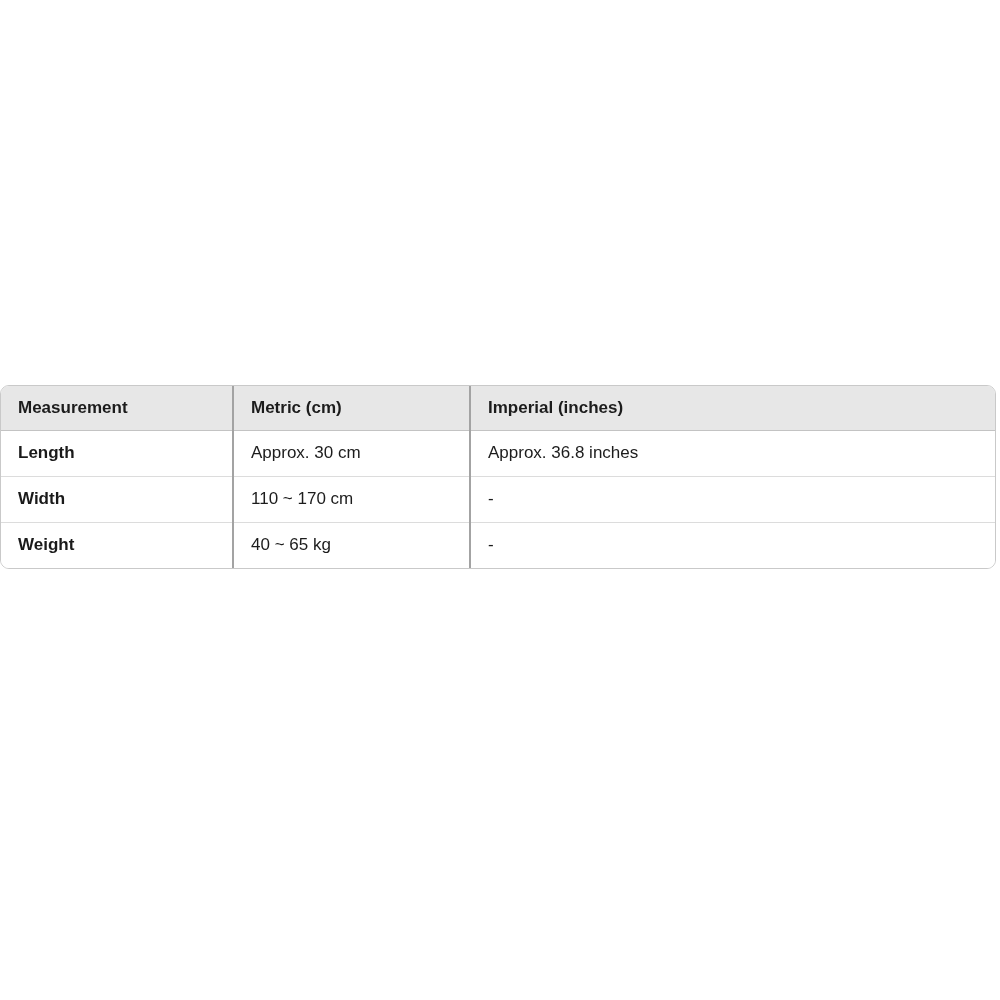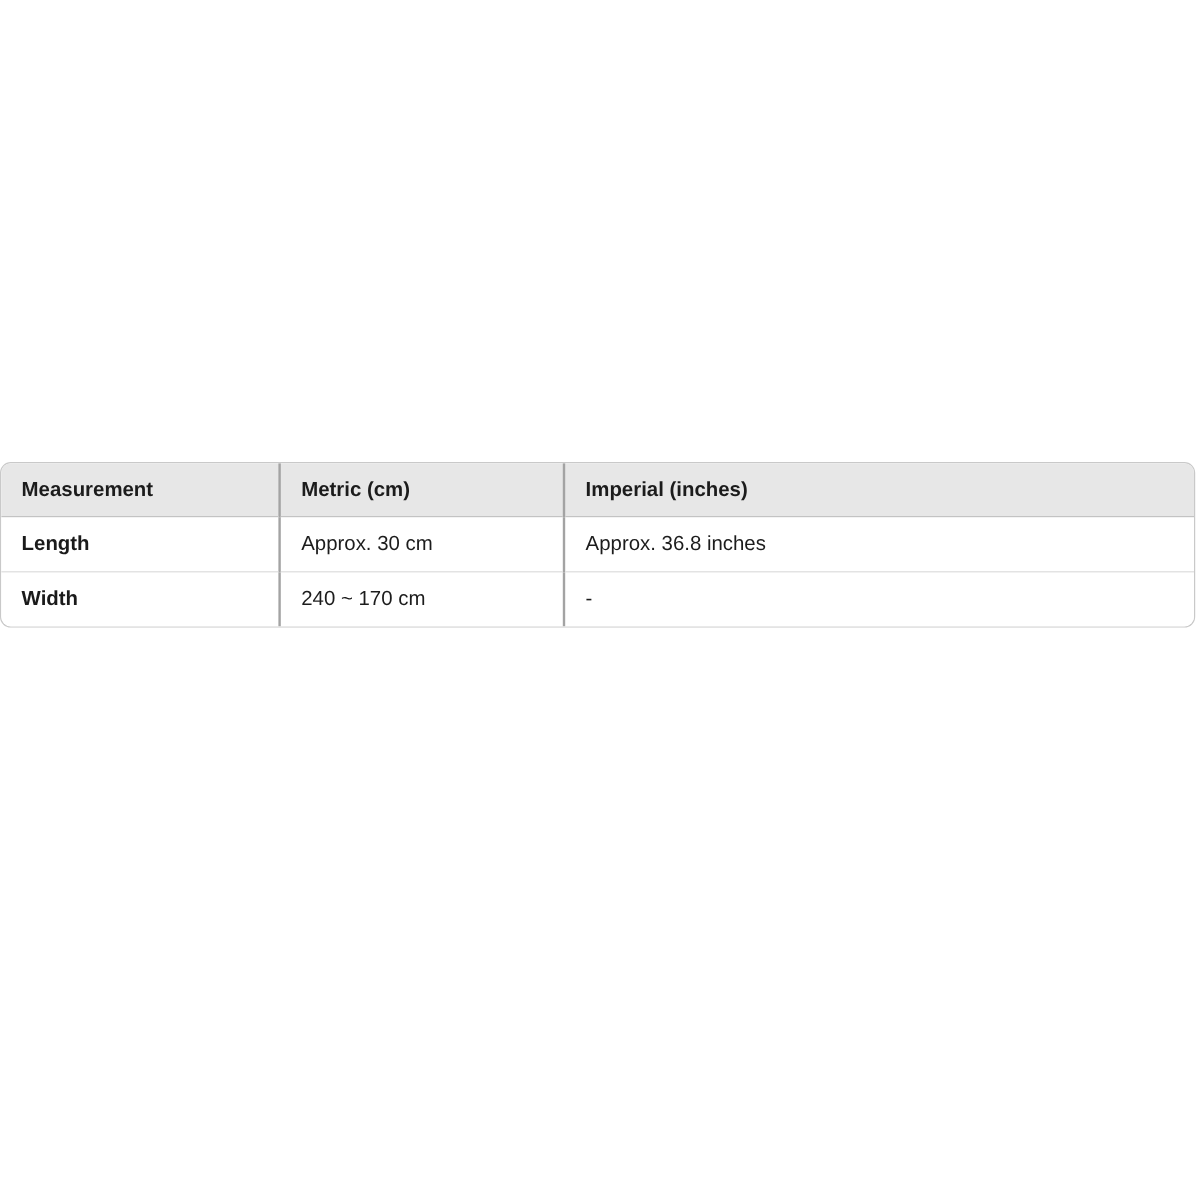--- a/index.html
+++ b/index.html
@@ -81,18 +81,23 @@
       </tr>
     </thead>
     <tbody>
       <tr>
         <td class="rowlabel">Length</td>
         <td>Approx. 30 cm</td>
         <td>Approx. 36.8 inches</td>
       </tr>
       <tr>
         <td class="rowlabel">Width</td>
-        <td>240 ~ 170 cm</td>
+        <td>110 ~ 170 cm</td>
+        <td>-</td>
+      </tr>
+      <tr>
+        <td class="rowlabel">Weight</td>
+        <td>40 ~ 65 kg</td>
         <td>-</td>
       </tr>
     </tbody>
   </table>
 </div>
 
 </body></html>

